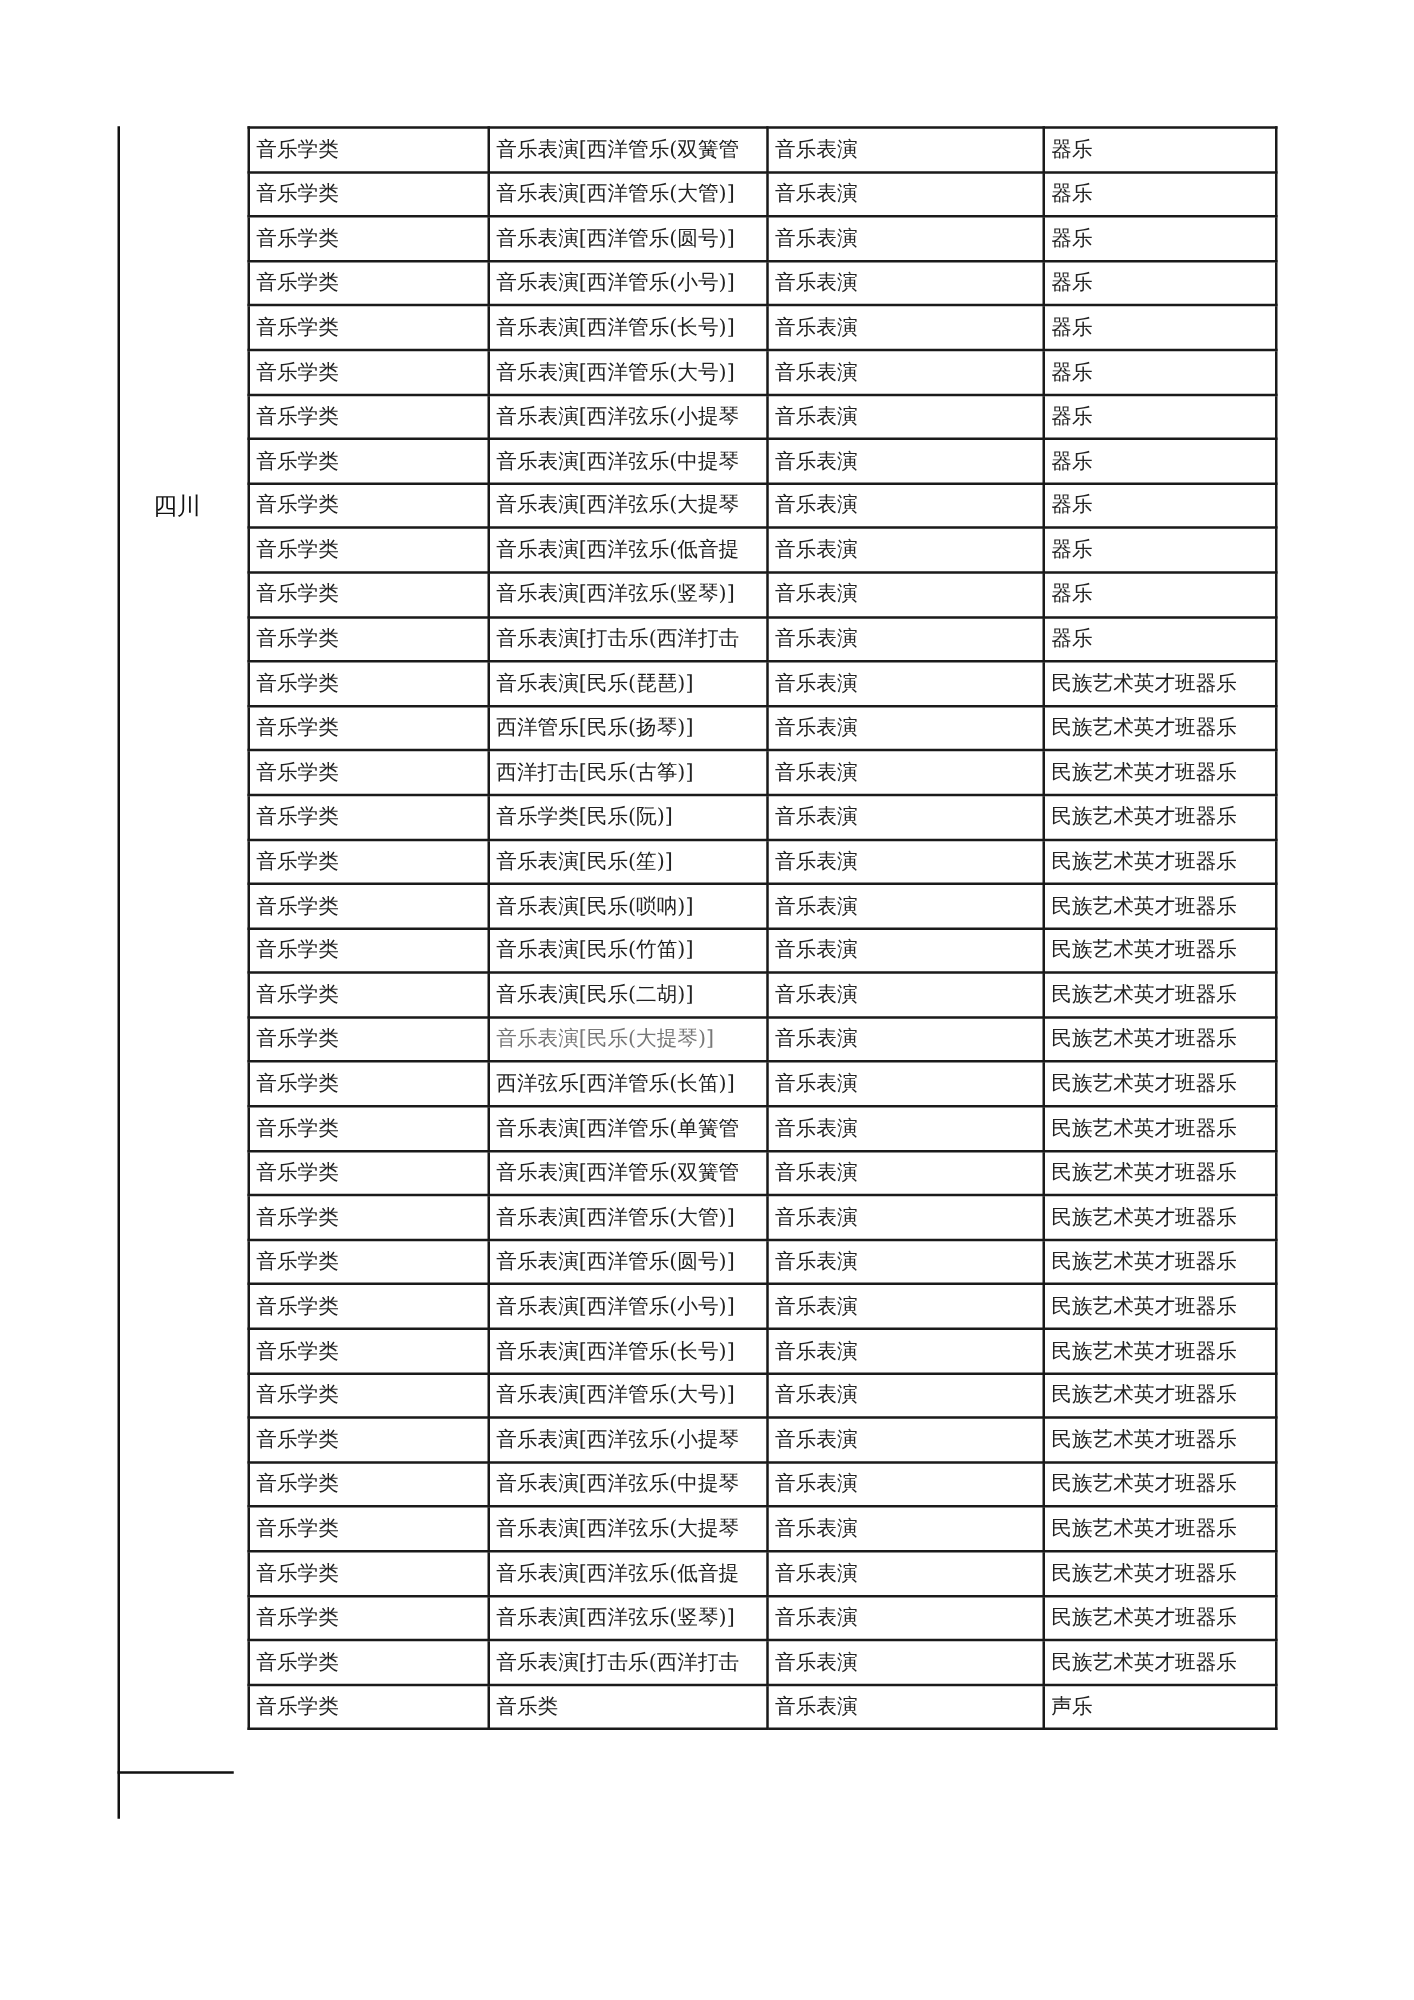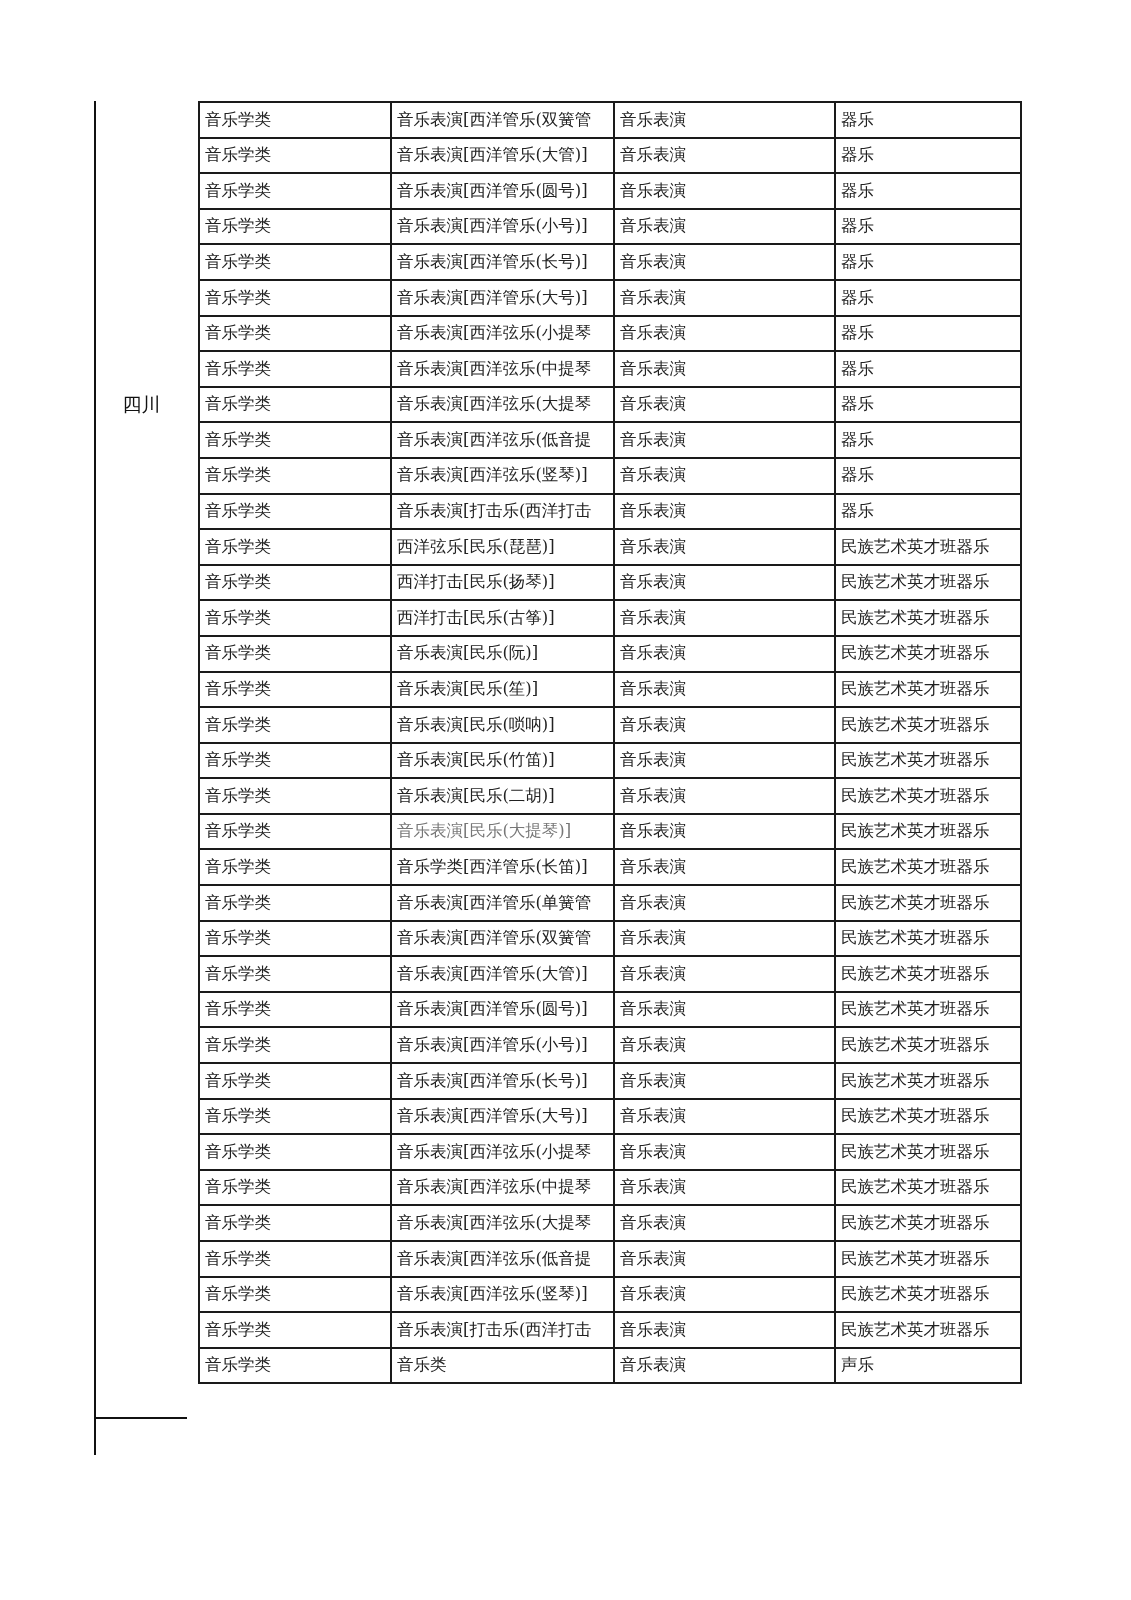--- a/index.html
+++ b/index.html
@@ -97,39 +97,39 @@
           <td class="c4">器乐</td>
         </tr>
         <tr>
           <td class="c1">音乐学类</td>
           <td class="c2">音乐表演[打击乐(西洋打击</td>
           <td class="c3">音乐表演</td>
           <td class="c4">器乐</td>
         </tr>
         <tr>
           <td class="c1">音乐学类</td>
-          <td class="c2">西洋弦乐[民乐(琵琶)]</td>
-          <td class="c3">音乐表演</td>
-          <td class="c4">民族艺术英才班器乐</td>
-        </tr>
-        <tr>
-          <td class="c1">音乐学类</td>
-          <td class="c2">西洋打击[民乐(扬琴)]</td>
+          <td class="c2">音乐表演[民乐(琵琶)]</td>
+          <td class="c3">音乐表演</td>
+          <td class="c4">民族艺术英才班器乐</td>
+        </tr>
+        <tr>
+          <td class="c1">音乐学类</td>
+          <td class="c2">西洋管乐[民乐(扬琴)]</td>
           <td class="c3">音乐表演</td>
           <td class="c4">民族艺术英才班器乐</td>
         </tr>
         <tr>
           <td class="c1">音乐学类</td>
           <td class="c2">西洋打击[民乐(古筝)]</td>
           <td class="c3">音乐表演</td>
           <td class="c4">民族艺术英才班器乐</td>
         </tr>
         <tr>
           <td class="c1">音乐学类</td>
-          <td class="c2">音乐表演[民乐(阮)]</td>
+          <td class="c2">音乐学类[民乐(阮)]</td>
           <td class="c3">音乐表演</td>
           <td class="c4">民族艺术英才班器乐</td>
         </tr>
         <tr>
           <td class="c1">音乐学类</td>
           <td class="c2">音乐表演[民乐(笙)]</td>
           <td class="c3">音乐表演</td>
           <td class="c4">民族艺术英才班器乐</td>
         </tr>
         <tr>
@@ -151,21 +151,21 @@
           <td class="c4">民族艺术英才班器乐</td>
         </tr>
         <tr class="dim">
           <td class="c1">音乐学类</td>
           <td class="c2">音乐表演[民乐(大提琴)]</td>
           <td class="c3">音乐表演</td>
           <td class="c4">民族艺术英才班器乐</td>
         </tr>
         <tr>
           <td class="c1">音乐学类</td>
-          <td class="c2">音乐学类[西洋管乐(长笛)]</td>
+          <td class="c2">西洋弦乐[西洋管乐(长笛)]</td>
           <td class="c3">音乐表演</td>
           <td class="c4">民族艺术英才班器乐</td>
         </tr>
         <tr>
           <td class="c1">音乐学类</td>
           <td class="c2">音乐表演[西洋管乐(单簧管</td>
           <td class="c3">音乐表演</td>
           <td class="c4">民族艺术英才班器乐</td>
         </tr>
         <tr>

